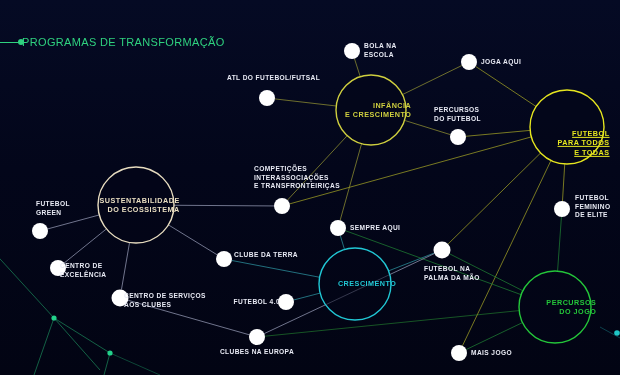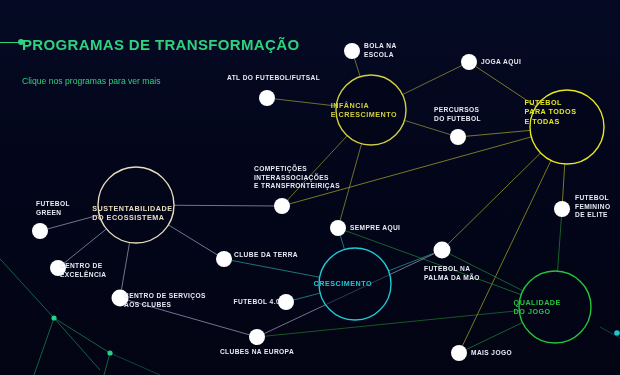--- a/index.html
+++ b/index.html
@@ -25,24 +25,24 @@
   
   #header-panel {
     position: absolute;
     left: 22px;
     top: 36px;
     width: 192px;
     z-index: 6;
   }
   #panel-title {
     color: #2fd17f;
-    font-size: 15px;
-    font-weight: bold;
+    font-size: 11px;
+    font-weight: normal;
     letter-spacing: 0.35px;
-    margin: 0 0 22px 0;
+    margin: 0 0 11px 0;
     white-space: nowrap;
   }
   #panel-body {
     color: #e9eaf2;
     font-size: 8.6px;
     line-height: 12.4px;
     margin: 0 0 9px 0;
   }
   #panel-link {
     color: #2fd17f;
@@ -84,21 +84,21 @@
   .node-label.ta-right { text-align: right; }
   .node-label.ta-left  { text-align: left;  }
   .node-label.ta-center{ text-align: center;}
 
   .hub-label {
     position: absolute;
     font-size: 7.2px;
     font-weight: bold;
     letter-spacing: 0.5px;
     line-height: 9.4px;
-    text-align: left;
+    text-align: right;
     z-index: 5;
     white-space: pre-line;
     cursor: pointer;
     transform: translate(-50%, -50%);
   }
 </style>
 </head>
 <body>
 
 <div id="stage">
@@ -168,33 +168,32 @@
         <circle cx="562" cy="209" r="8" fill="#ffffff" style="cursor: pointer;"></circle>
         <circle cx="459" cy="353" r="8" fill="#ffffff" style="cursor: pointer;"></circle>
       </g>
   </svg>
 
   <div id="bullet-rule"></div>
   <div id="bullet-dot"></div>
 
   <div id="header-panel">
     <div id="panel-title">PROGRAMAS DE TRANSFORMAÇÃO</div>
-    <div id="panel-link">Clique nos programas para ver mais</div>
   </div>
 
   <div id="label-layer">
-      <div class="hub-label" style="left: 136px; top: 213px; color: rgb(232, 221, 192); width: 87.4px;">SUSTENTABILIDADE
+      <div class="hub-label" style="left: 136px; top: 205px; color: rgb(232, 221, 192); width: 87.4px;">SUSTENTABILIDADE
 DO ECOSSISTEMA</div>
       <div class="hub-label" style="left: 371px; top: 110px; color: rgb(207, 207, 63); width: 80.5px;">INFÂNCIA
 E CRESCIMENTO</div>
-      <div class="hub-label" style="left: 567px; top: 112px; color: rgb(230, 230, 31); width: 85.1px;">FUTEBOL
+      <div class="hub-label" style="left: 567px; top: 143px; color: rgb(230, 230, 31); width: 85.1px; text-decoration: underline;">FUTEBOL
 PARA TODOS
 E TODAS</div>
       <div class="hub-label" style="left: 355px; top: 284px; color: rgb(33, 199, 212); width: 82.8px;">CRESCIMENTO</div>
-      <div class="hub-label" style="left: 555px; top: 307px; color: rgb(36, 198, 58); width: 82.8px;">QUALIDADE
+      <div class="hub-label" style="left: 555px; top: 307px; color: rgb(36, 198, 58); width: 82.8px;">PERCURSOS
 DO JOGO</div>
       <div class="node-label ta-left" style="left: 36px; top: 200px; width: 60px;">FUTEBOL
 GREEN</div>
       <div class="node-label ta-left" style="left: 60px; top: 262px; width: 68px;">CENTRO DE
 EXCELÊNCIA</div>
       <div class="node-label ta-left" style="left: 124px; top: 292px; width: 86px;">CENTRO DE SERVIÇOS
 AOS CLUBES</div>
       <div class="node-label ta-left" style="left: 234px; top: 251px; width: 72px;">CLUBE DA TERRA</div>
       <div class="node-label ta-right" style="left: 228px; top: 298px; width: 52px;">FUTEBOL 4.0</div>
       <div class="node-label ta-center" style="left: 213px; top: 348px; width: 88px;">CLUBES NA EUROPA</div>

